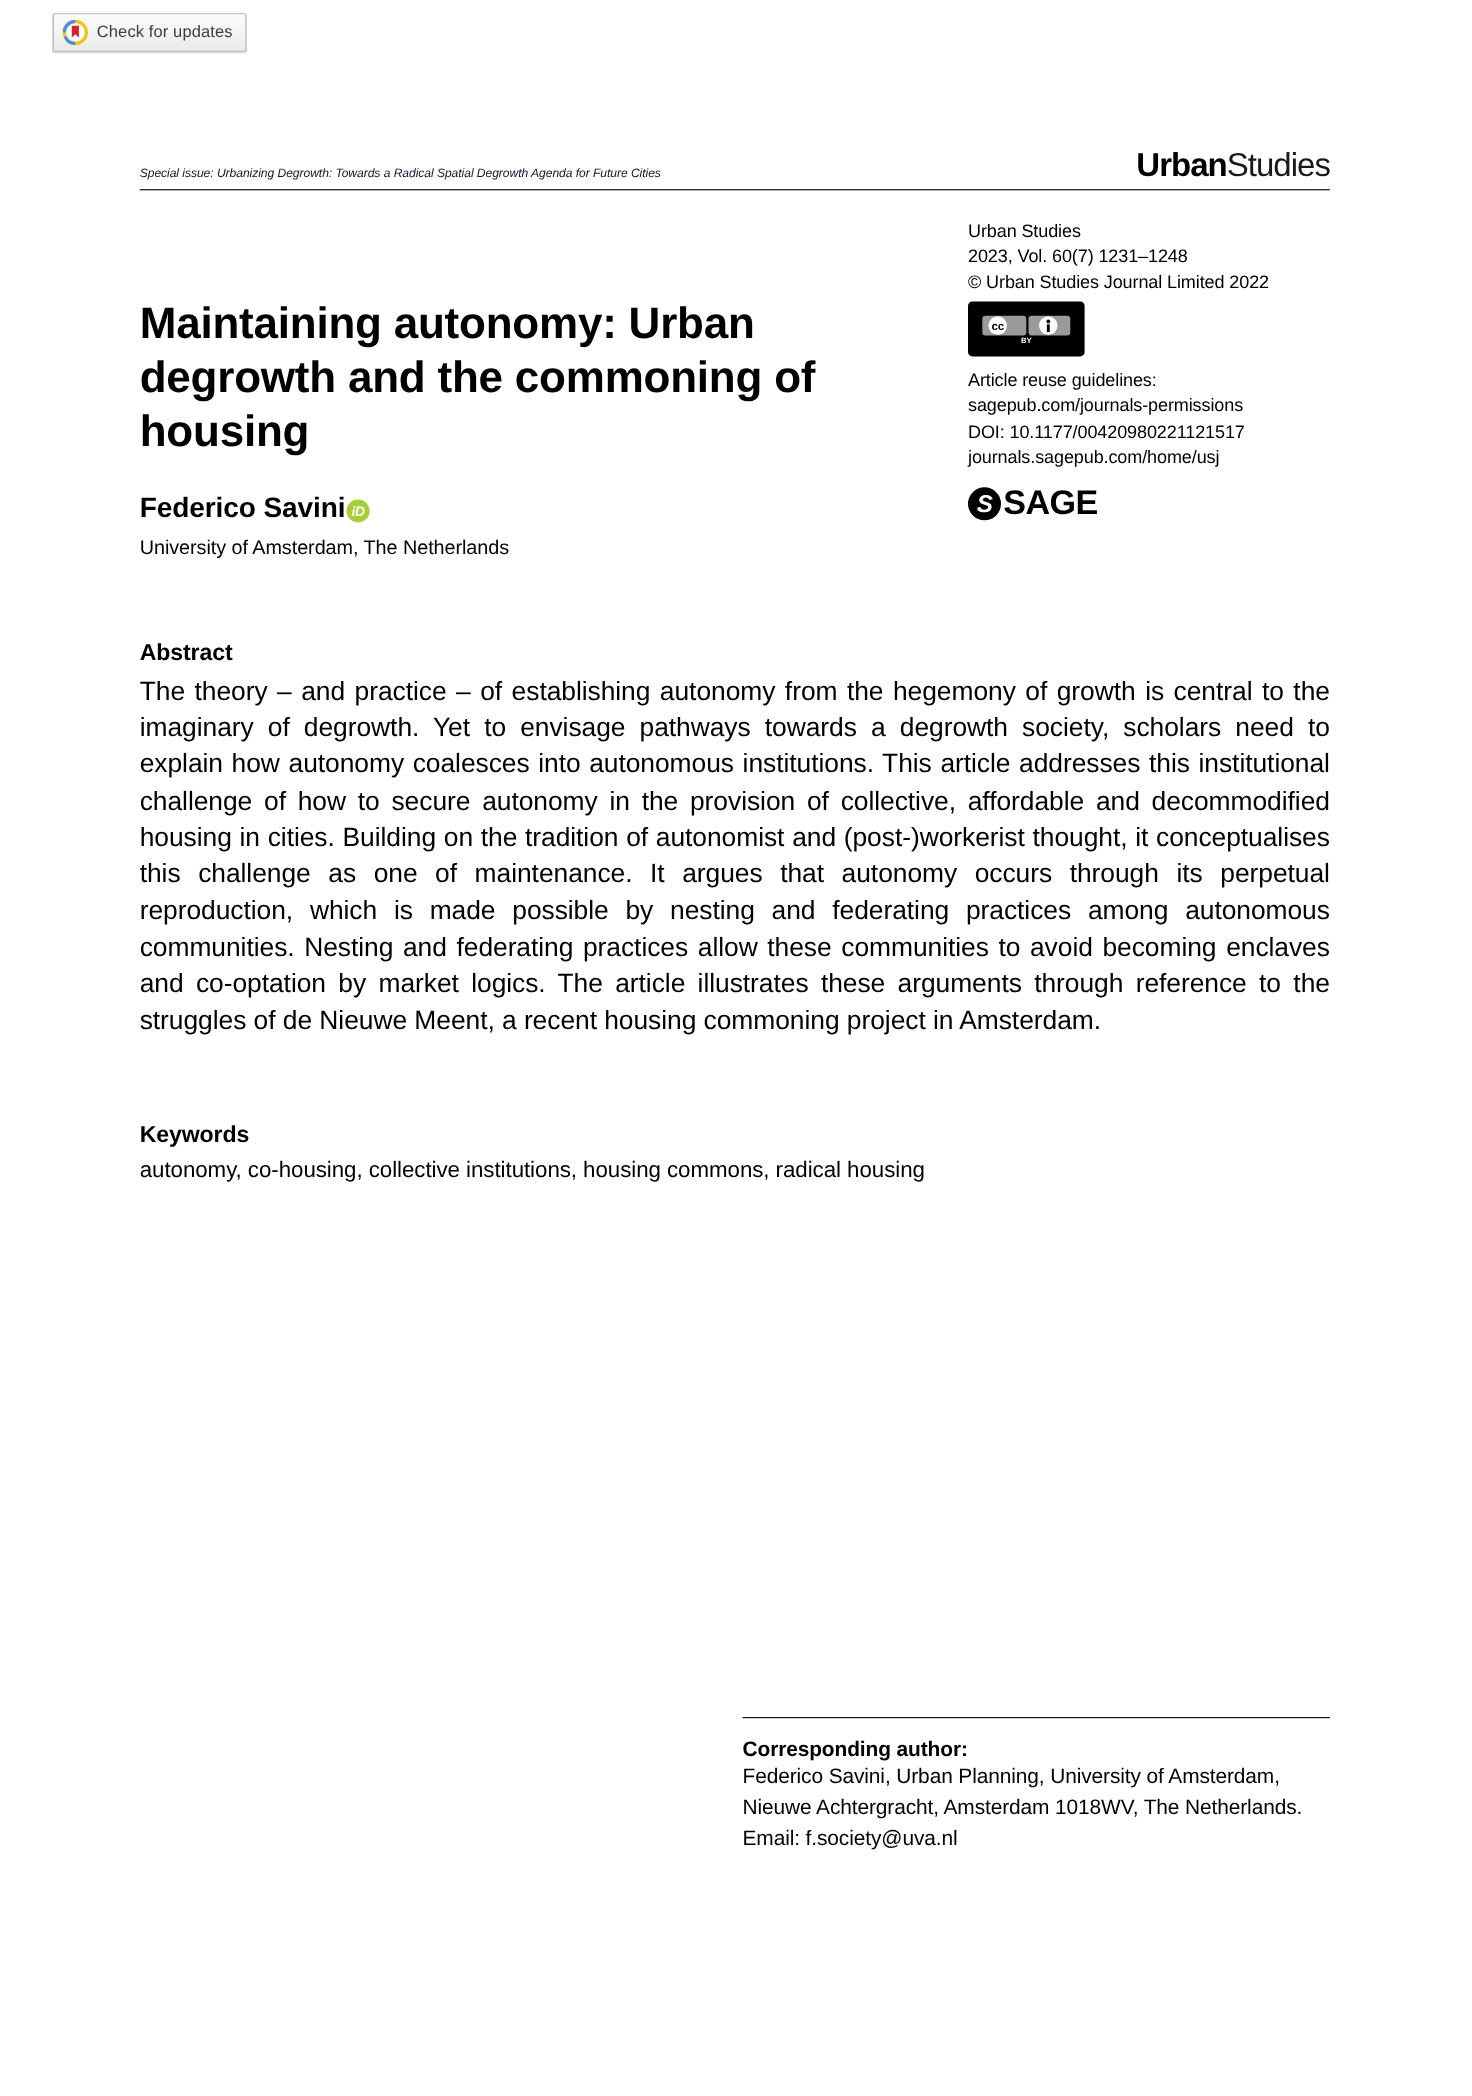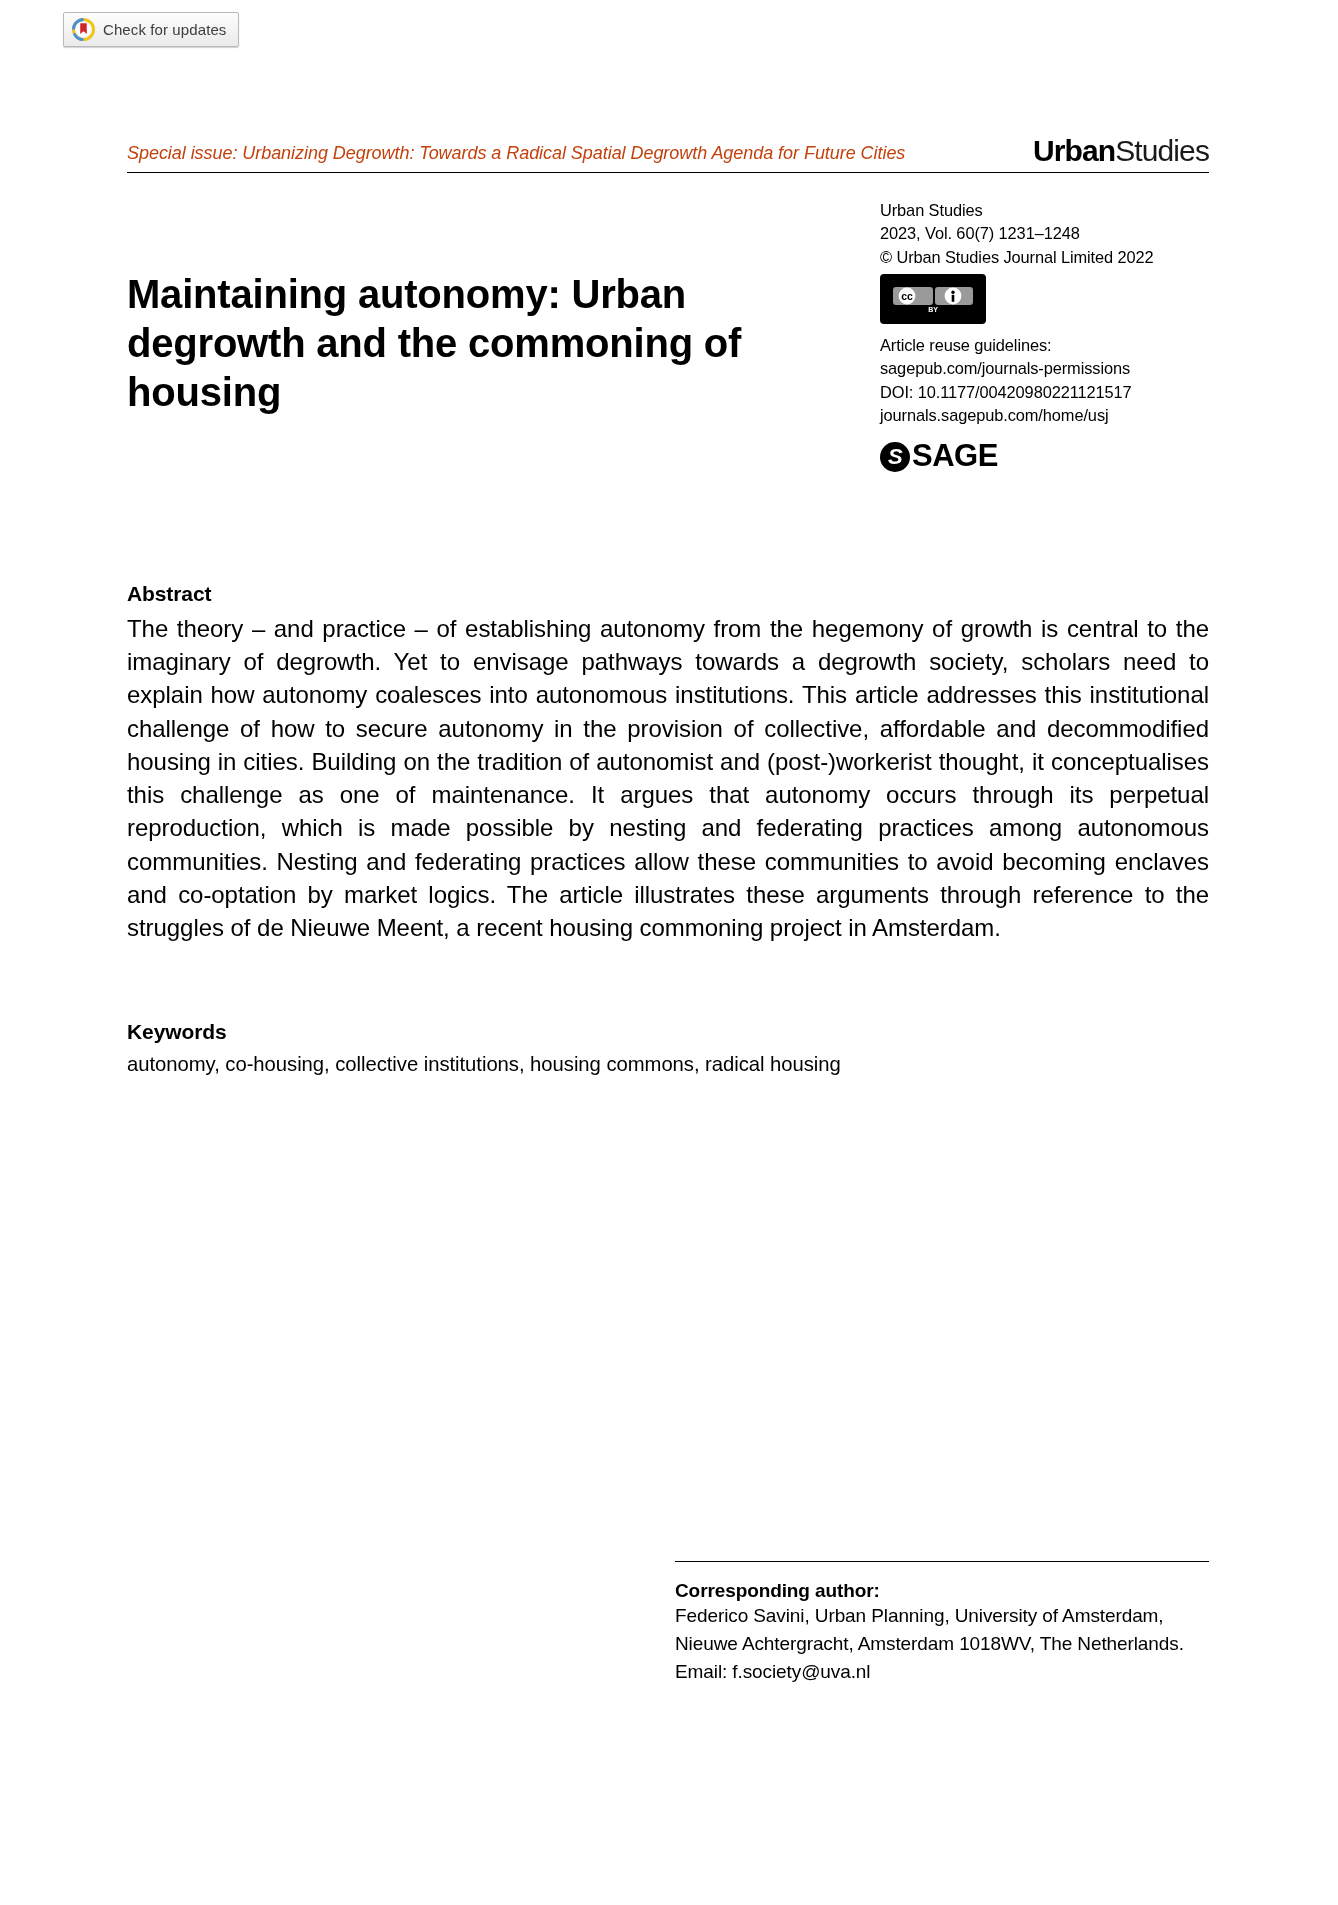--- a/index.html
+++ b/index.html
@@ -12,21 +12,21 @@
     height: 1905px;
     position: relative;
     font-family: "Liberation Sans", sans-serif;
     color: #000000;
     overflow: hidden;
   }
 
   
   .crossmark {
     position: absolute;
-    left: 63px;
+    left: 48px;
     top: 12px;
     display: flex;
     align-items: center;
     gap: 8px;
     padding: 5px 12px 5px 8px;
     border: 1px solid #b9b9b9;
     border-radius: 2px;
     background: linear-gradient(#fdfdfd, #eaeaea);
     box-shadow: 0 1px 1px rgba(0,0,0,0.18);
   }
@@ -52,23 +52,23 @@
     position: absolute;
     left: 0;
     top: 136px;
     width: 1082px;
     display: flex;
     align-items: flex-end;
     justify-content: space-between;
   }
   .runhead-text {
     font-style: italic;
-    font-size: 18px;
+    font-size: 11px;
     letter-spacing: -0.05px;
-    color: #c2410c;
+    color: #0f172a;
     white-space: nowrap;
     padding-bottom: 2px;
   }
   .logo {
     font-size: 30px;
     letter-spacing: -0.9px;
     white-space: nowrap;
     line-height: 1;
   }
   .logo .b { font-weight: 700; }
@@ -236,20 +236,27 @@
 <div class="page">
 
   <div class="runhead">
     <div class="runhead-text">Special issue: Urbanizing Degrowth: Towards a Radical Spatial Degrowth Agenda for Future Cities</div>
     <div class="logo"><span class="b">Urban</span><span class="l">Studies</span></div>
   </div>
   <div class="rule-top"></div>
 
   <h1 class="title">Maintaining autonomy: Urban degrowth and the commoning of housing</h1>
 
+  <div class="author-block">
+    <div class="author-name">
+        <span>Federico Savini</span>
+        <span class="orcid">iD</span>
+      </div>
+    <div class="affiliation">University of Amsterdam, The Netherlands</div>
+  </div>
 
   <div class="meta">
     <div class="it">Urban Studies</div>
     <div>2023, Vol. 60(7) 1231–1248</div>
     <div>© Urban Studies Journal Limited 2022</div>
     <div class="cc-badge">
       <svg width="86" height="30" viewBox="0 0 86 30" aria-hidden="true">
         <rect x="0" y="0" width="86" height="30" rx="4" fill="#000"></rect>
         <rect x="3" y="3" width="40" height="18" rx="3" fill="#9a9a9a"></rect>
         <rect x="45" y="3" width="38" height="18" rx="3" fill="#9a9a9a"></rect>

